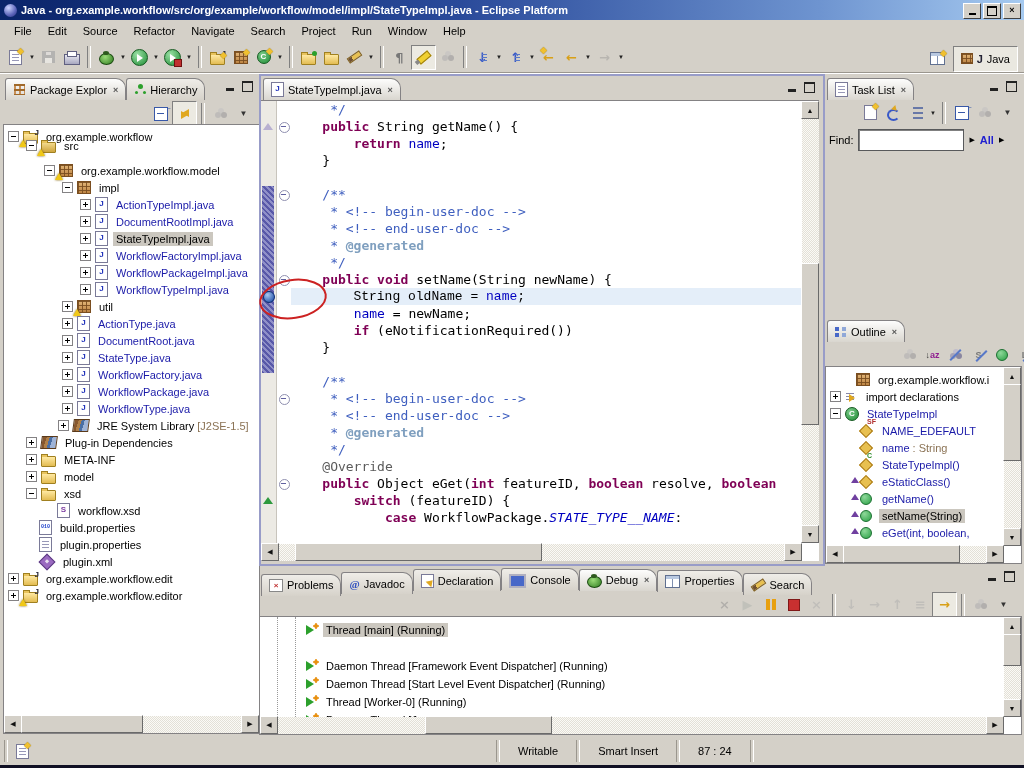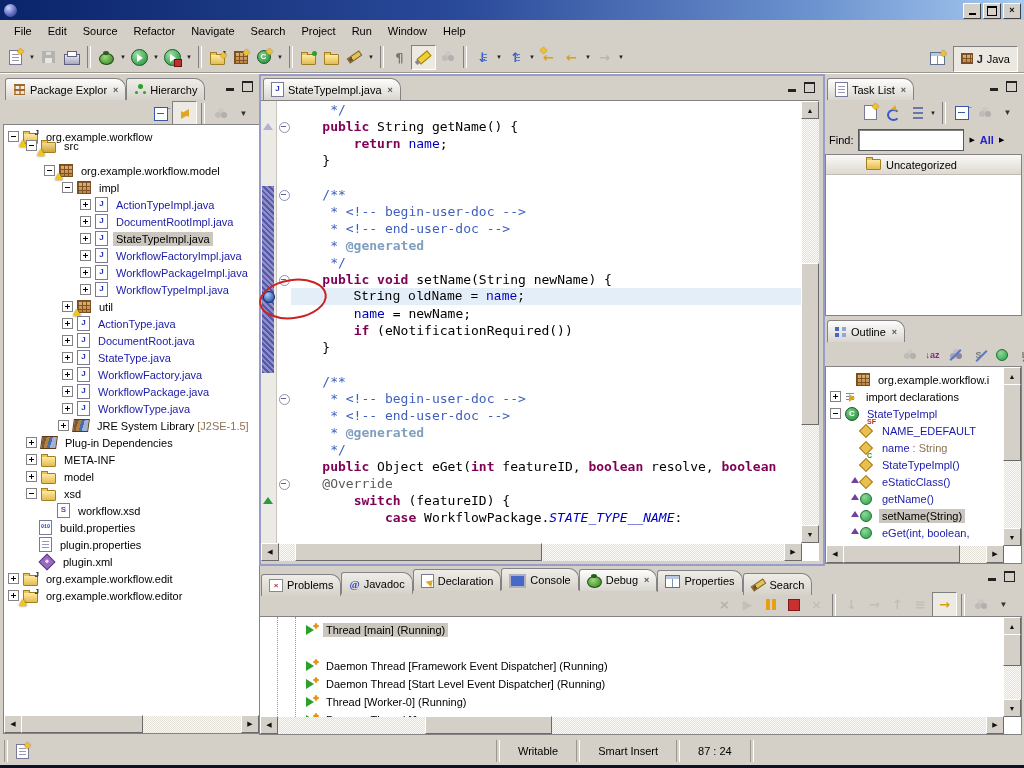--- a/index.html
+++ b/index.html
@@ -142,20 +142,21 @@
   .cat-row{position:absolute;display:flex;align-items:center;gap:5px;background:linear-gradient(#FAF9F6,#DDD9D0);border-bottom:1px solid #C0BCB4;}
   .small-tri{font-size:7px;}
 </style>
 </head>
 <body>
 
 <div class="app">
 
   <div class="titlebar">
     <span class="title-icon"></span>
+    <span>Java - org.example.workflow/src/org/example/workflow/model/impl/StateTypeImpl.java - Eclipse Platform</span>
     <span class="winbtns">
       <span class="wbtn">
           <span style="display:block;width:7px;height:2px;background:#000;margin:9px auto 0;"></span>
         </span>
       <span class="wbtn">
           <span style="display:block;width:8px;height:7px;border:1px solid #000;border-top:2px solid #000;margin:2px auto 0;"></span>
         </span>
       <span class="wbtn">×</span>
     </span>
   </div>
@@ -585,22 +586,22 @@
           <div class="cl hl"><span class="p">        String oldName = </span><span class="f">name</span><span class="p">;</span></div>
           <div class="cl"><span class="p">        </span><span class="f">name</span><span class="p"> = newName;</span></div>
           <div class="cl"><span class="p">        </span><span class="k">if</span><span class="p"> (eNotificationRequired())</span></div>
           <div class="cl"><span class="p">    }</span></div>
           <div class="cl"></div>
           <div class="cl"><span class="c">    /**</span></div>
           <div class="cl"><span class="c">     * &lt;!-- begin-user-doc --&gt;</span></div>
           <div class="cl"><span class="c">     * &lt;!-- end-user-doc --&gt;</span></div>
           <div class="cl"><span class="c">     * </span><span class="g">@generated</span></div>
           <div class="cl"><span class="c">     */</span></div>
+          <div class="cl"><span class="a">    @Override</span></div>
           <div class="cl"><span class="p">    </span><span class="k">public</span><span class="p"> Object eGet(</span><span class="k">int</span><span class="p"> featureID, </span><span class="k">boolean</span><span class="p"> resolve, </span><span class="k">boolean</span></div>
-          <div class="cl"><span class="a">    @Override</span></div>
           <div class="cl"><span class="p">        </span><span class="k">switch</span><span class="p"> (featureID) {</span></div>
           <div class="cl"><span class="p">            </span><span class="k">case</span><span class="p"> WorkflowPackage.</span><span class="sf">STATE_TYPE__NAME</span><span class="p">:</span></div>
         </div>
 
       <div class="sb-track" style="right:0;top:0;width:17px;height:442px;">
         <span class="sb-btn" style="top:0;right:0;">▲</span>
         <span class="sb-thumb" style="top:162px;right:0;width:16px;height:160px;"></span>
         <span class="sb-btn" style="bottom:0;right:0;">▼</span>
       </div>
 
@@ -657,26 +658,20 @@
         <span class="tb-btn">
           <span class="i " style="font-size: 8px; color: rgb(51, 51, 51);">▼</span>
         </span>
       </div>
     <div class="abs" style="left:4px;top:53px;display:flex;align-items:center;gap:5px;">
       <span>Find:</span>
       <input class="find-input" value="" style="">
       <span class="small-tri">▶</span>
       <span style="color:#2020D0;font-weight:bold;">All</span>
       <span class="small-tri">▶</span>
-    </div>
-    <div class="content-box" style="left:0;top:78px;width:195px;height:160px;">
-      <div class="cat-row" style="left:0;right:0;top:0;height:19px;padding-left:40px;">
-        <span class="i i-folder" style="margin-top:0;"></span>
-        <span>Uncategorized</span>
-      </div>
     </div>
   </div>
 
   <div class="abs" style="left:825px;top:318px;width:196px;height:245px;padding-left:40px;">
     <div class="abs" style="left:2px;top:2px;">
       <span class="vtab">
         <span class="i g-outl"></span>
         <span>Outline</span>
         <span class="tab-close">×</span>
       </span>

